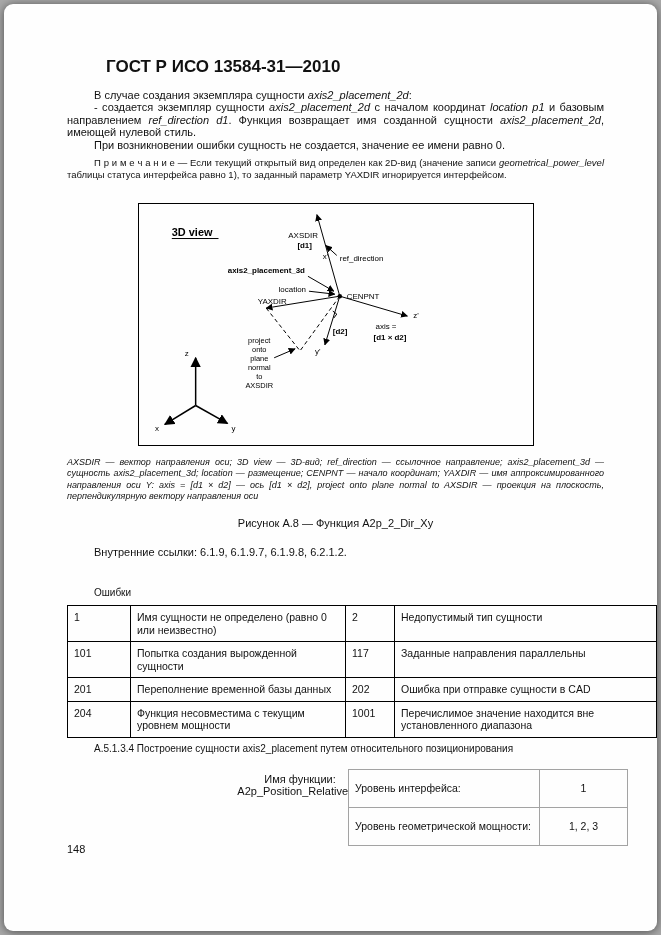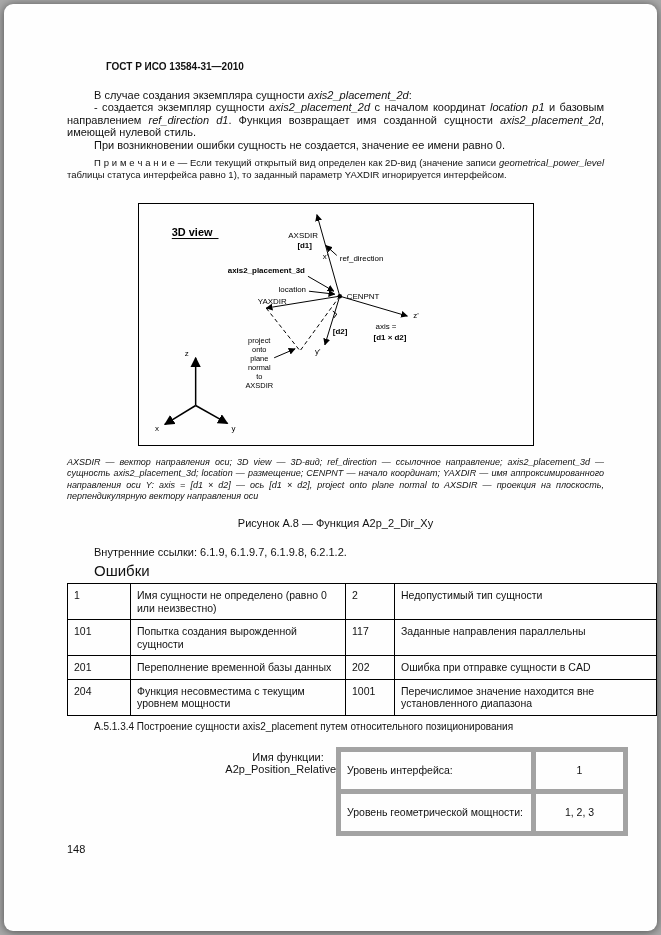--- a/index.html
+++ b/index.html
@@ -7,42 +7,42 @@
     width:661px;height:935px;position:relative;
     background:#a9a9a9;
     font-family:"Liberation Sans", sans-serif;
     color:#111;
   }
   .page{
     position:absolute;inset:4px;background:#fefefe;border-radius:9px;
     box-shadow:0 1px 10px rgba(0,0,0,.55);overflow:hidden;
   }
   .content{position:absolute;left:63px;top:56px;width:537px;}
-  .doc-header{font-size:10px;font-weight:bold;line-height:13px;padding-left:39px;}
+  .doc-header{font-size:17px;font-weight:bold;line-height:13px;padding-left:39px;}
   p.body-text{font-size:11px;line-height:12.4px;text-align:justify;text-indent:27px;margin:0;}
   p.first{margin-top:16px;}
   .note{font-size:9.5px;line-height:11.8px;text-align:justify;text-indent:27px;margin:6px 0 0 0;}
   .figure-box{width:396px;height:243px;border:1px solid #000;margin:22px auto 0;box-sizing:border-box;}
   svg{font-family:"Liberation Sans", sans-serif;}
   svg line, svg polyline{stroke:#000;fill:none;}
   svg text{fill:#000;}
   .caption{font-size:9px;font-style:italic;line-height:11.6px;text-align:justify;margin-top:11px;}
   .figure-title{font-size:11px;text-align:center;margin-top:14px;line-height:12px;}
   .refs{font-size:11px;text-indent:27px;margin-top:17px;line-height:12px;}
-  .errors-heading{font-size:15px;text-indent:27px;margin-top:7px;line-height:12px;}
+  .errors-heading{font-size:10px;text-indent:27px;margin-top:29px;line-height:12px;}
   table.errors{border-collapse:collapse;table-layout:fixed;width:537px;margin-top:6px;font-size:10.5px;}
   table.errors td{border:1px solid #000;padding:5px 6px;vertical-align:top;line-height:12.5px;}
   .col-code1{width:50px;} .col-desc1{width:202px;} .col-code2{width:36px;} .col-desc2{width:249px;}
   .section-heading{font-size:10px;text-indent:27px;margin-top:4px;line-height:13px;}
   .function-block{display:flex;justify-content:flex-end;width:561px;margin-top:14px;}
   .function-left{font-size:11px;}
   .function-label{margin:4px 0 0 27px;}
   .function-name{margin-top:0;}
   table.levels{border-collapse:collapse;table-layout:fixed;width:253px;font-size:10.5px;}
-  table.levels td{border:5px solid #a3a3a3;padding:12px 6px;line-height:13px;}
+  table.levels td{border:1px solid #a3a3a3;padding:12px 6px;line-height:13px;}
   .lv-label{width:178px;} .lv-value{width:75px;text-align:center;}
   .page-number{position:absolute;left:63px;top:839px;font-size:11px;}
 </style>
 </head>
 <body>
 
 <div class="page">
   <div class="content">
 
     <div class="doc-header">ГОСТ Р ИСО 13584-31—2010</div>

